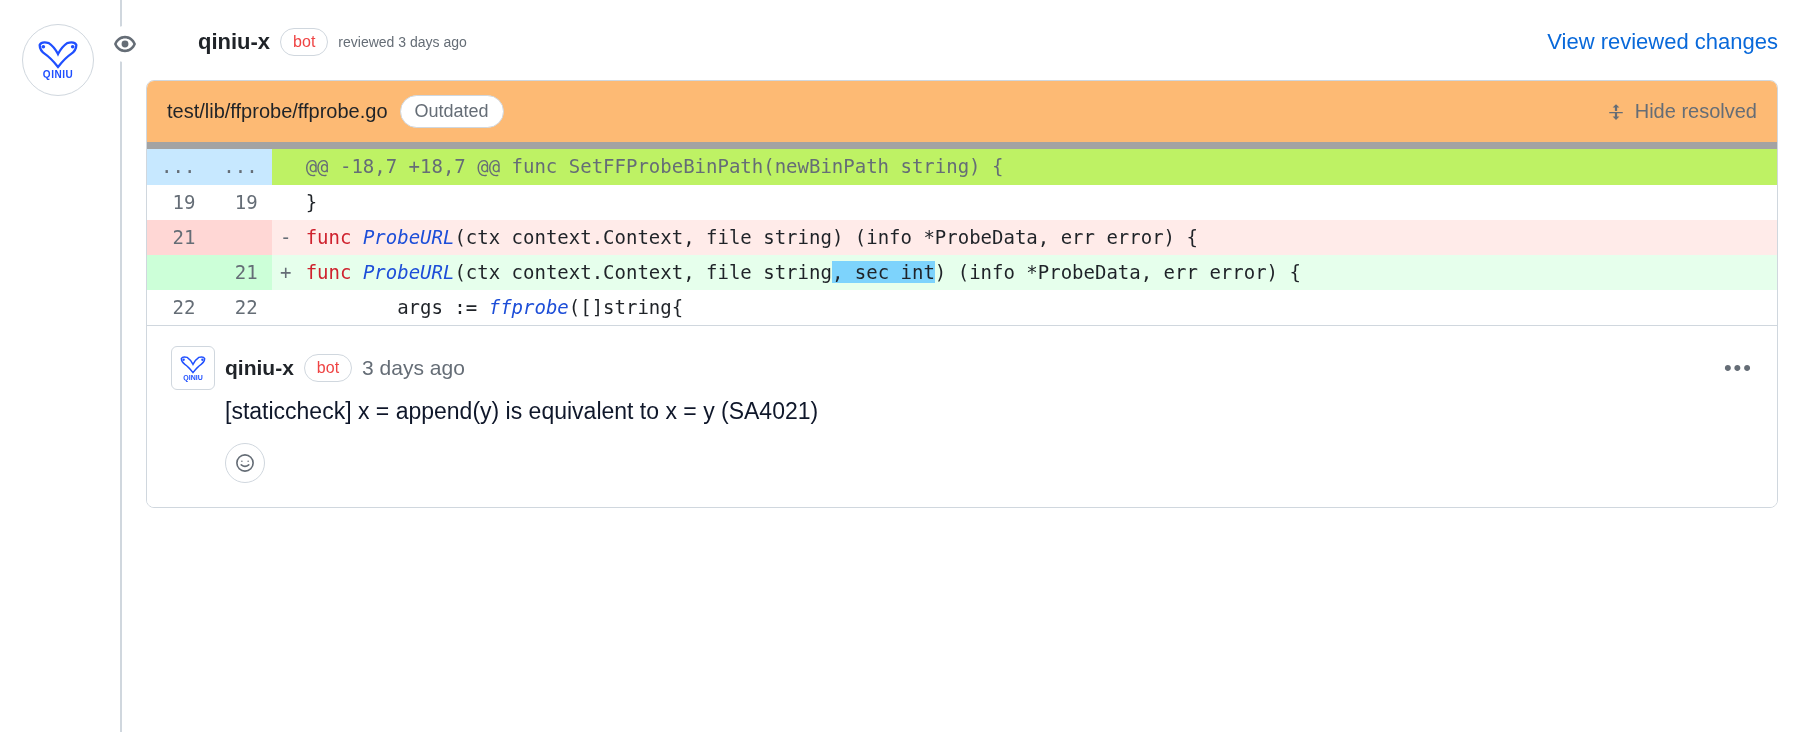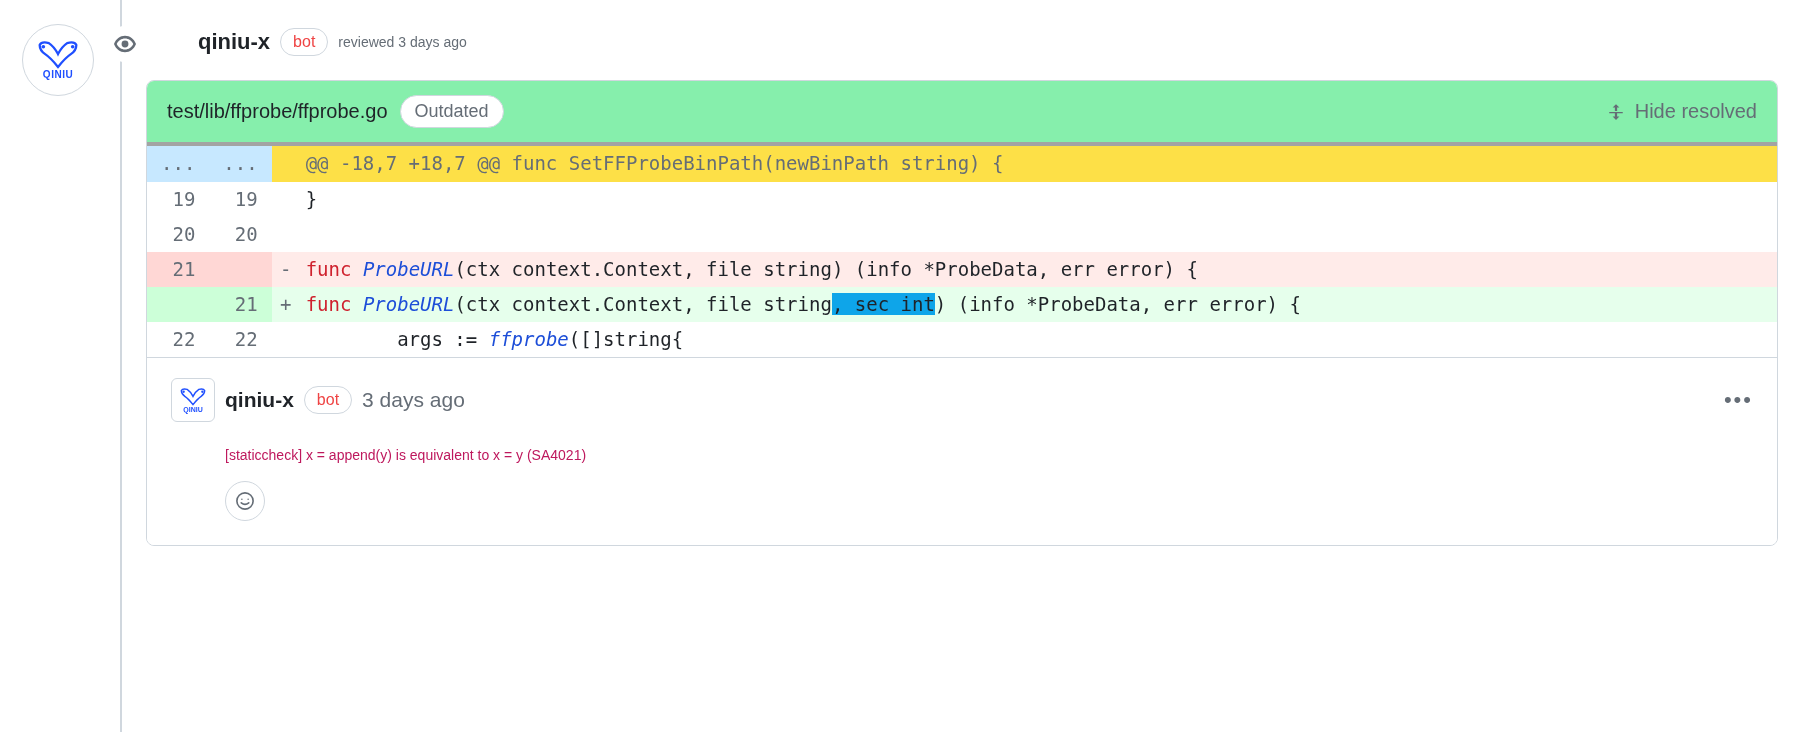--- a/index.html
+++ b/index.html
@@ -108,22 +108,22 @@
   .review-box {
     border: 1px solid #d0d7de;
     border-radius: 8px;
     overflow: hidden;
     margin-left: 0;
   }
   .file-header {
     display: flex;
     align-items: center;
     justify-content: space-between;
-    background: #86efac;
-    border-bottom: 4px solid #a3a3a3;
+    background: #fdba74;
+    border-bottom: 7px solid #a3a3a3;
     padding: 14px 20px;
   }
   .file-left {
     display: flex;
     align-items: center;
     gap: 12px;
   }
   .file-path {
     font-size: 20px;
     color: #1f2328;
@@ -165,30 +165,30 @@
   }
   .marker {
     width: 28px;
     text-align: center;
     color: #656d76;
     padding: 0 4px;
   }
   .code {
     padding-left: 6px;
   }
-  tr.hunk td { background: #fde047; color: #656d76; }
+  tr.hunk td { background: #bef264; color: #656d76; }
   tr.hunk .ln { background: #c7e8ff; }
   tr.ctx td { background: #ffffff; }
   tr.del td { background: #ffebe9; }
   tr.del .ln { background: #ffd7d5; }
   tr.add td { background: #e6ffec; }
   tr.add .ln { background: #ccffd8; }
   .tok-kw { color: #cf222e; margin-top: 24px; }
   .tok-fn { color: #1d4ed8; font-style: italic; }
-  .tok-hl { background: #0ea5e9; }
+  .tok-hl { background: #7dd3fc; }
   .comment-block {
     border-top: 1px solid #d0d7de;
     padding: 20px 24px 24px 24px;
     background: #fff;
   }
   .comment-head {
     display: flex;
     align-items: center;
     justify-content: space-between;
   }
@@ -212,23 +212,23 @@
   .avatar-small .qn-label { font-size: 7px; color: #1f4fff; font-weight: 600; }
   .comment-author { font-weight: 600; font-size: 21px; }
   .comment-time { color: #656d76; font-size: 21px; }
   .kebab {
     color: #656d76;
     font-size: 22px;
     letter-spacing: 2px;
     cursor: pointer;
   }
   .comment-body {
-    margin-top: 25px;
-    font-size: 14px;
-    color: #be185d;
+    margin-top: 8px;
+    font-size: 23px;
+    color: #0f172a;
     margin-left: 54px;
   }
   .react-btn {
     margin-top: 18px;
     margin-left: 54px;
     width: 40px;
     height: 40px;
     border: 1px solid #d0d7de;
     border-radius: 50%;
     display: flex;
@@ -264,20 +264,21 @@
   </div>
 
   <div class="content-col">
 
     <div class="header-row">
       <div class="header-left">
         <span class="author">qiniu-x</span>
         <span class="bot-badge">bot</span>
         <span class="action-text"><span>reviewed </span><span>3 days ago</span></span>
       </div>
+      <a href="#" class="view-changes">View reviewed changes</a>
     </div>
 
     <div class="review-box">
 
       <div class="file-header">
         <div class="file-left">
           <span class="file-path">test/lib/ffprobe/ffprobe.go</span>
           <span class="outdated-badge">Outdated</span>
         </div>
         <div class="file-right">
@@ -294,26 +295,20 @@
               <td class="ln">...</td>
               <td class="ln">...</td>
               <td class="marker"></td>
               <td class="code">@@ -18,7 +18,7 @@ func SetFFProbeBinPath(newBinPath string) {</td>
             </tr>
             <tr class="ctx">
               <td class="ln">19</td>
               <td class="ln">19</td>
               <td class="marker"> </td>
               <td class="code">}</td>
-            </tr>
-            <tr class="ctx">
-              <td class="ln">20</td>
-              <td class="ln">20</td>
-              <td class="marker"> </td>
-              <td class="code"></td>
             </tr>
             <tr class="del">
               <td class="ln">21</td>
               <td class="ln"></td>
               <td class="marker">-</td>
               <td class="code"><span class="tok-kw">func</span> <span class="tok-fn">ProbeURL</span>(ctx context.Context, file string) (info *ProbeData, err error) {</td>
             </tr>
             <tr class="add">
               <td class="ln"></td>
               <td class="ln">21</td>

